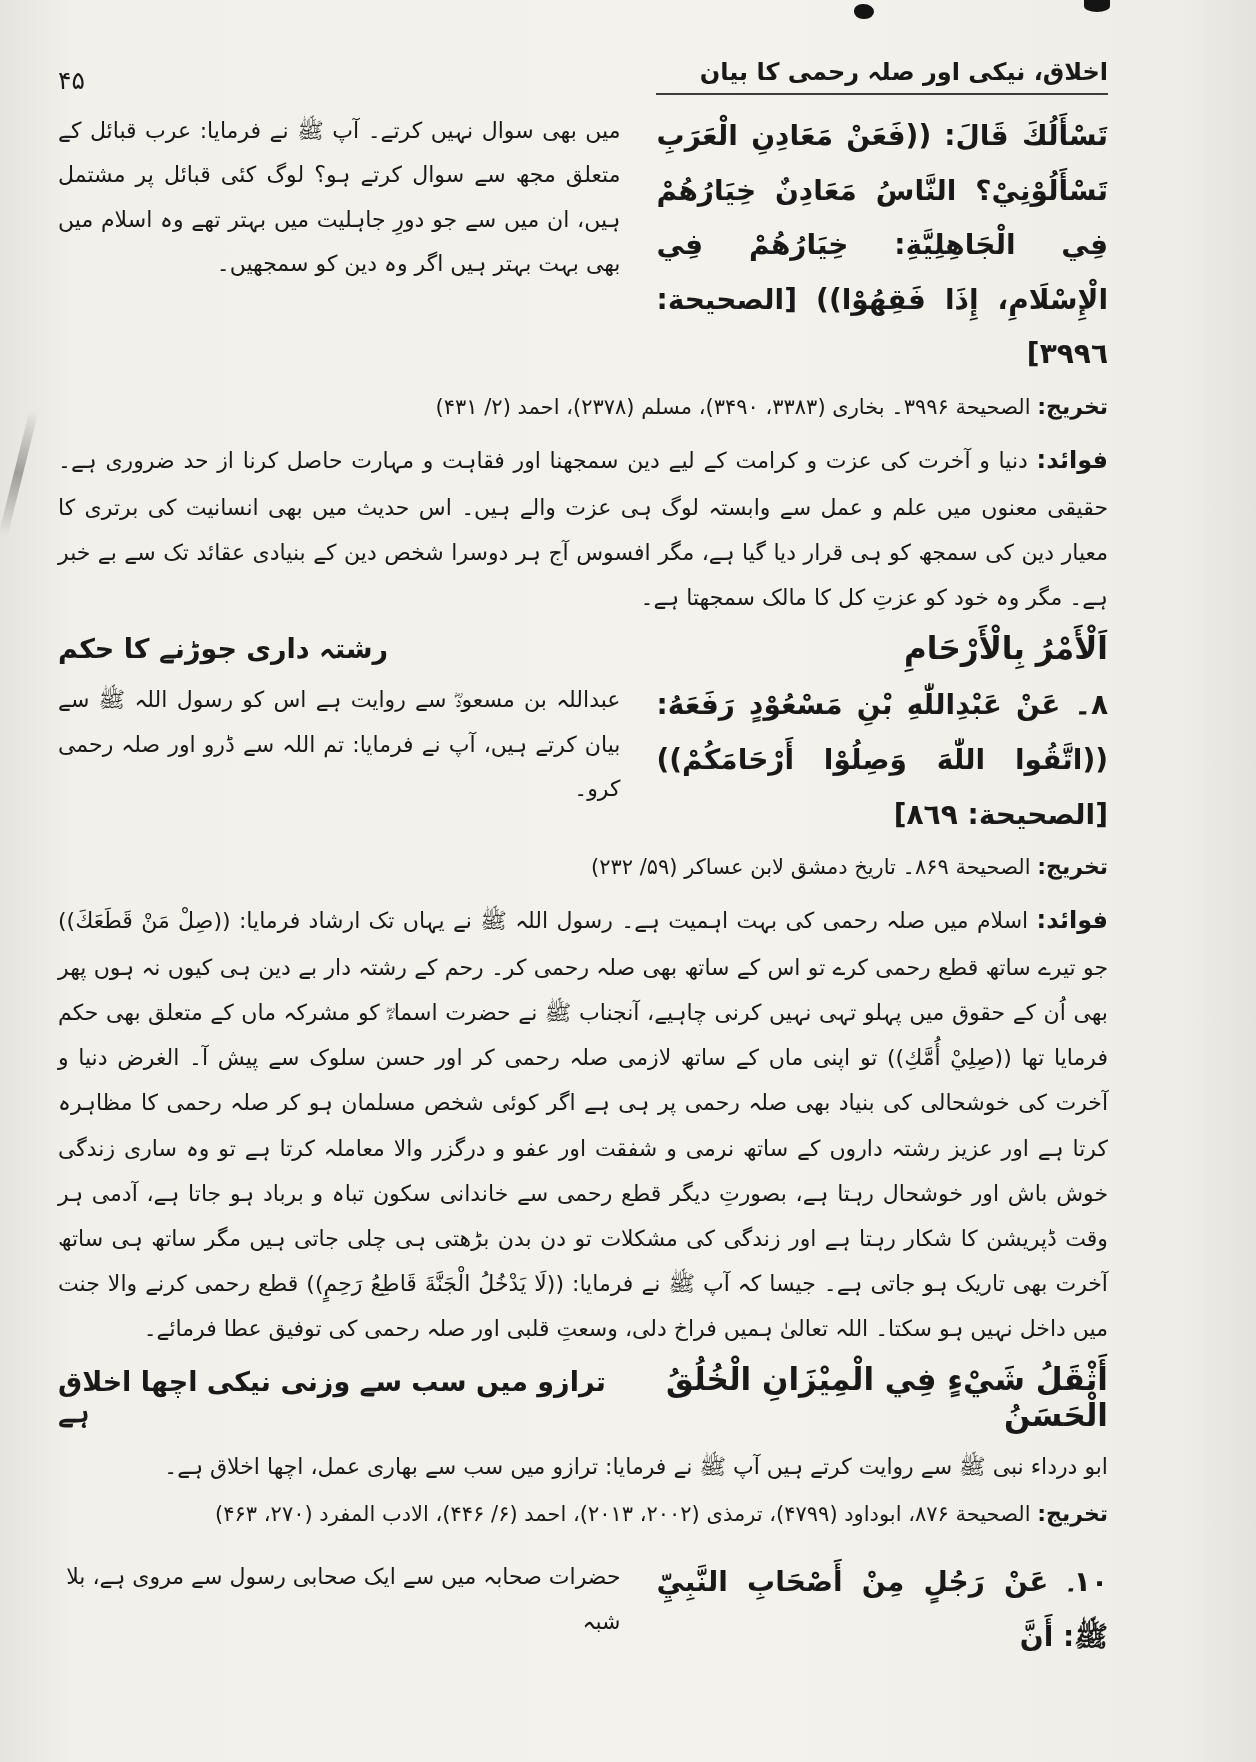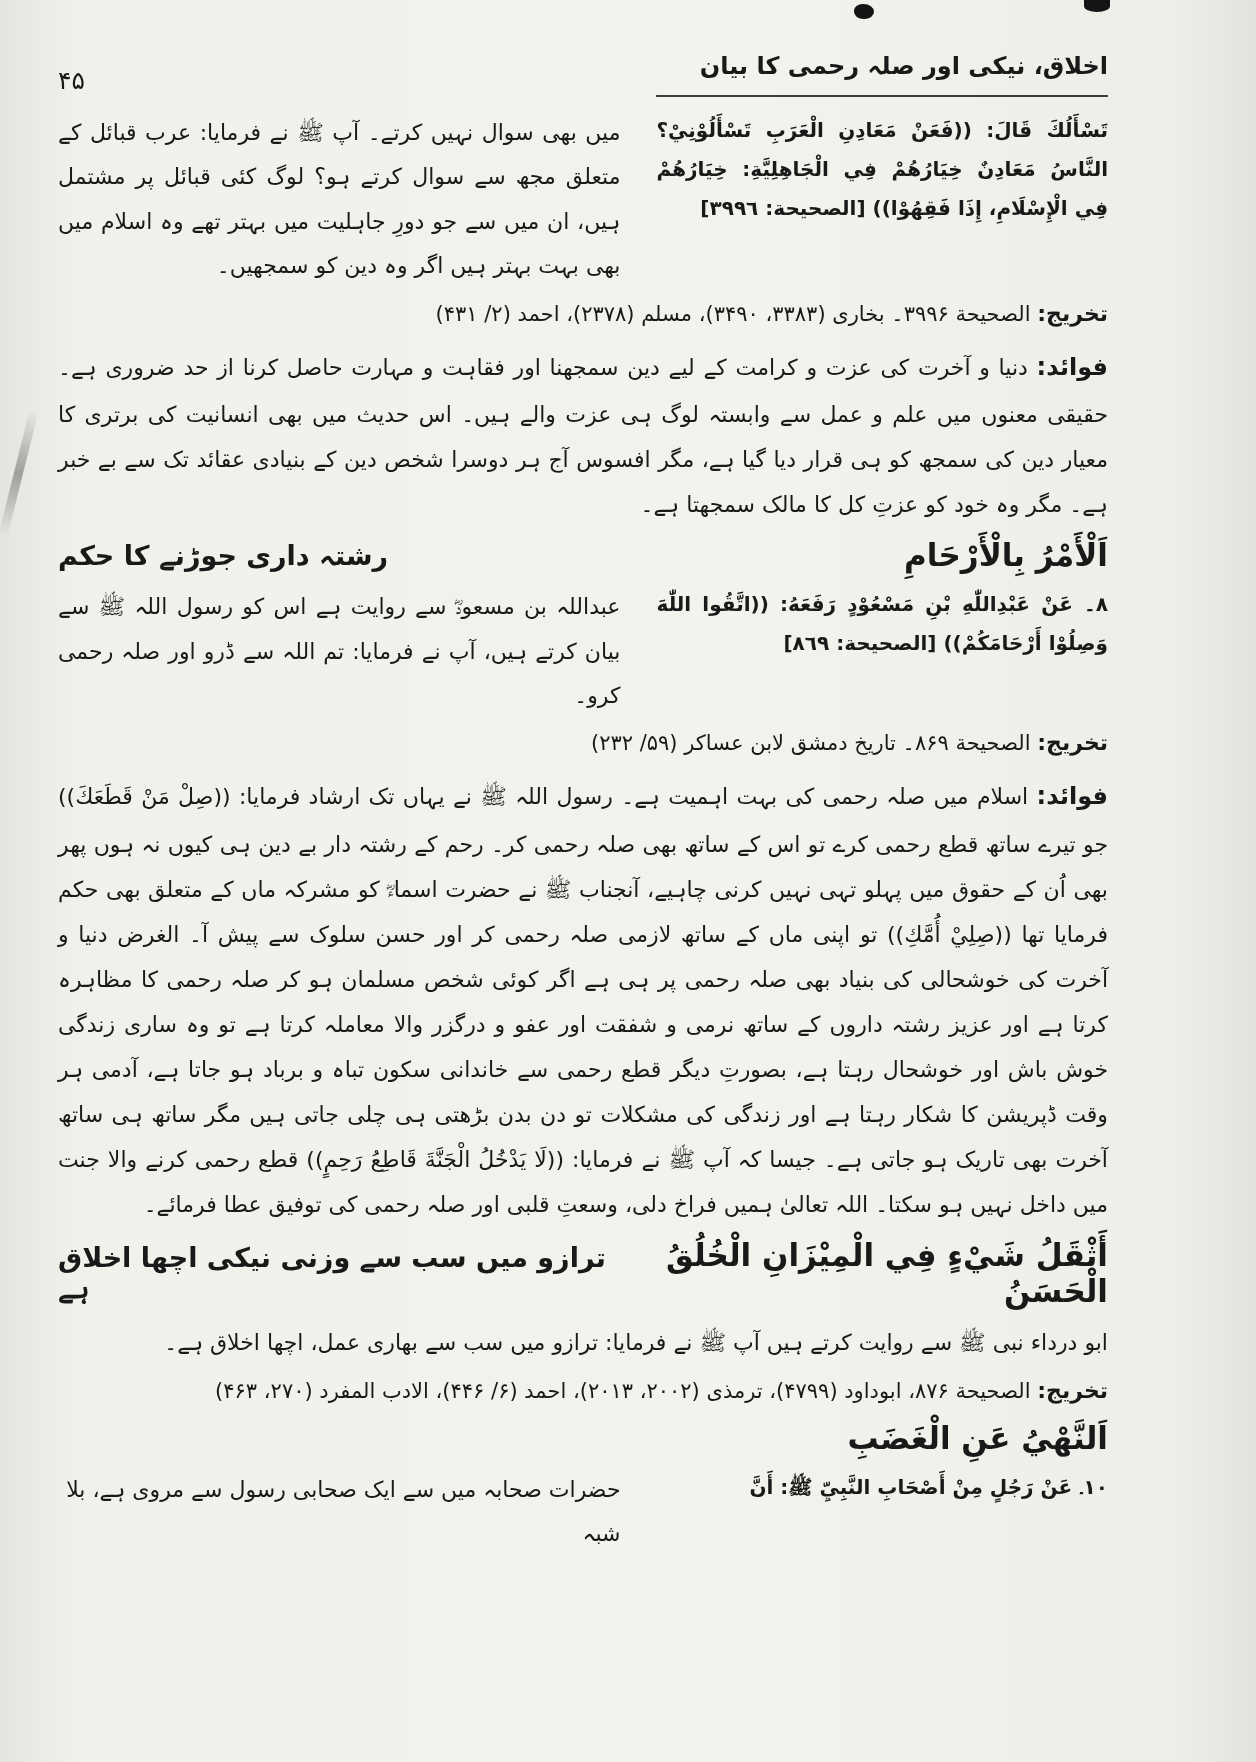--- a/index.html
+++ b/index.html
@@ -12,31 +12,31 @@
     direction:rtl;
     font-family:"DejaVu Sans",sans-serif;
     color:#191919;
     overflow:hidden;
     padding:52px 148px 8px 58px;
   }
   .header{display:flex;justify-content:space-between;align-items:flex-end;margin-bottom:14px;}
   .title-wrap{
     width:452px;
     border-bottom:2px solid #3c3c3c;
-    padding-bottom:15px;
+    padding-bottom:7px;
     text-align:right;
     font-size:24px;
     font-weight:bold;
   }
   .page-num{font-size:25px;align-self:flex-start;padding-top:14px;}
 
   .row{display:flex;gap:36px;margin-bottom:4px;}
   .col-arabic{flex:0 0 43%;}
   .col-urdu{flex:1;}
-  .arabic{font-size:20px;font-weight:bold;line-height:1.95;text-align:justify;}
+  .arabic{font-size:28px;font-weight:bold;line-height:1.95;text-align:justify;}
   .urdu{font-size:22px;line-height:2.02;text-align:justify;}
   .center{text-align:right;}
 
   .takhrij{font-size:21px;line-height:1.9;margin:2px 0 8px;}
   .takhrij .label{font-weight:bold;font-size:22px;margin-top:44px;}
 
   .fawaid{font-size:22px;line-height:2.05;text-align:justify;margin:0 0 10px;}
   .fawaid .label{font-weight:bold;font-size:24px;letter-spacing:1px;margin-top:17px;}
 
   .heading-row{display:flex;align-items:center;margin:8px 0 12px;font-weight:bold;}
@@ -109,21 +109,20 @@
   <div class="row">
     <div class="col-urdu urdu center">ابو درداء نبی ﷺ سے روایت کرتے ہیں آپ ﷺ نے فرمایا: ترازو میں سب سے بھاری عمل، اچھا اخلاق ہے۔</div>
   </div>
 
   <div class="takhrij">
     <span class="label">تخریج:</span>
     <span>الصحیحة ۸۷۶، ابوداود (۴۷۹۹)، ترمذی (۲۰۰۲، ۲۰۱۳)، احمد (۶/ ۴۴۶)، الادب المفرد (۲۷۰، ۴۶۳)</span>
   </div>
 
   <div class="heading-row">
-    <div class="h-ar">اَلنَّهْيُ عَنِ الْغَضَبِ</div>
   </div>
 
   <div class="row">
     <div class="col-arabic arabic">١٠۔ عَنْ رَجُلٍ مِنْ أَصْحَابِ النَّبِيِّ ﷺ: أَنَّ</div>
     <div class="col-urdu urdu center">حضرات صحابہ میں سے ایک صحابی رسول سے مروی ہے، بلا شبہ</div>
   </div>
 
 </div>
 
 </body></html>

